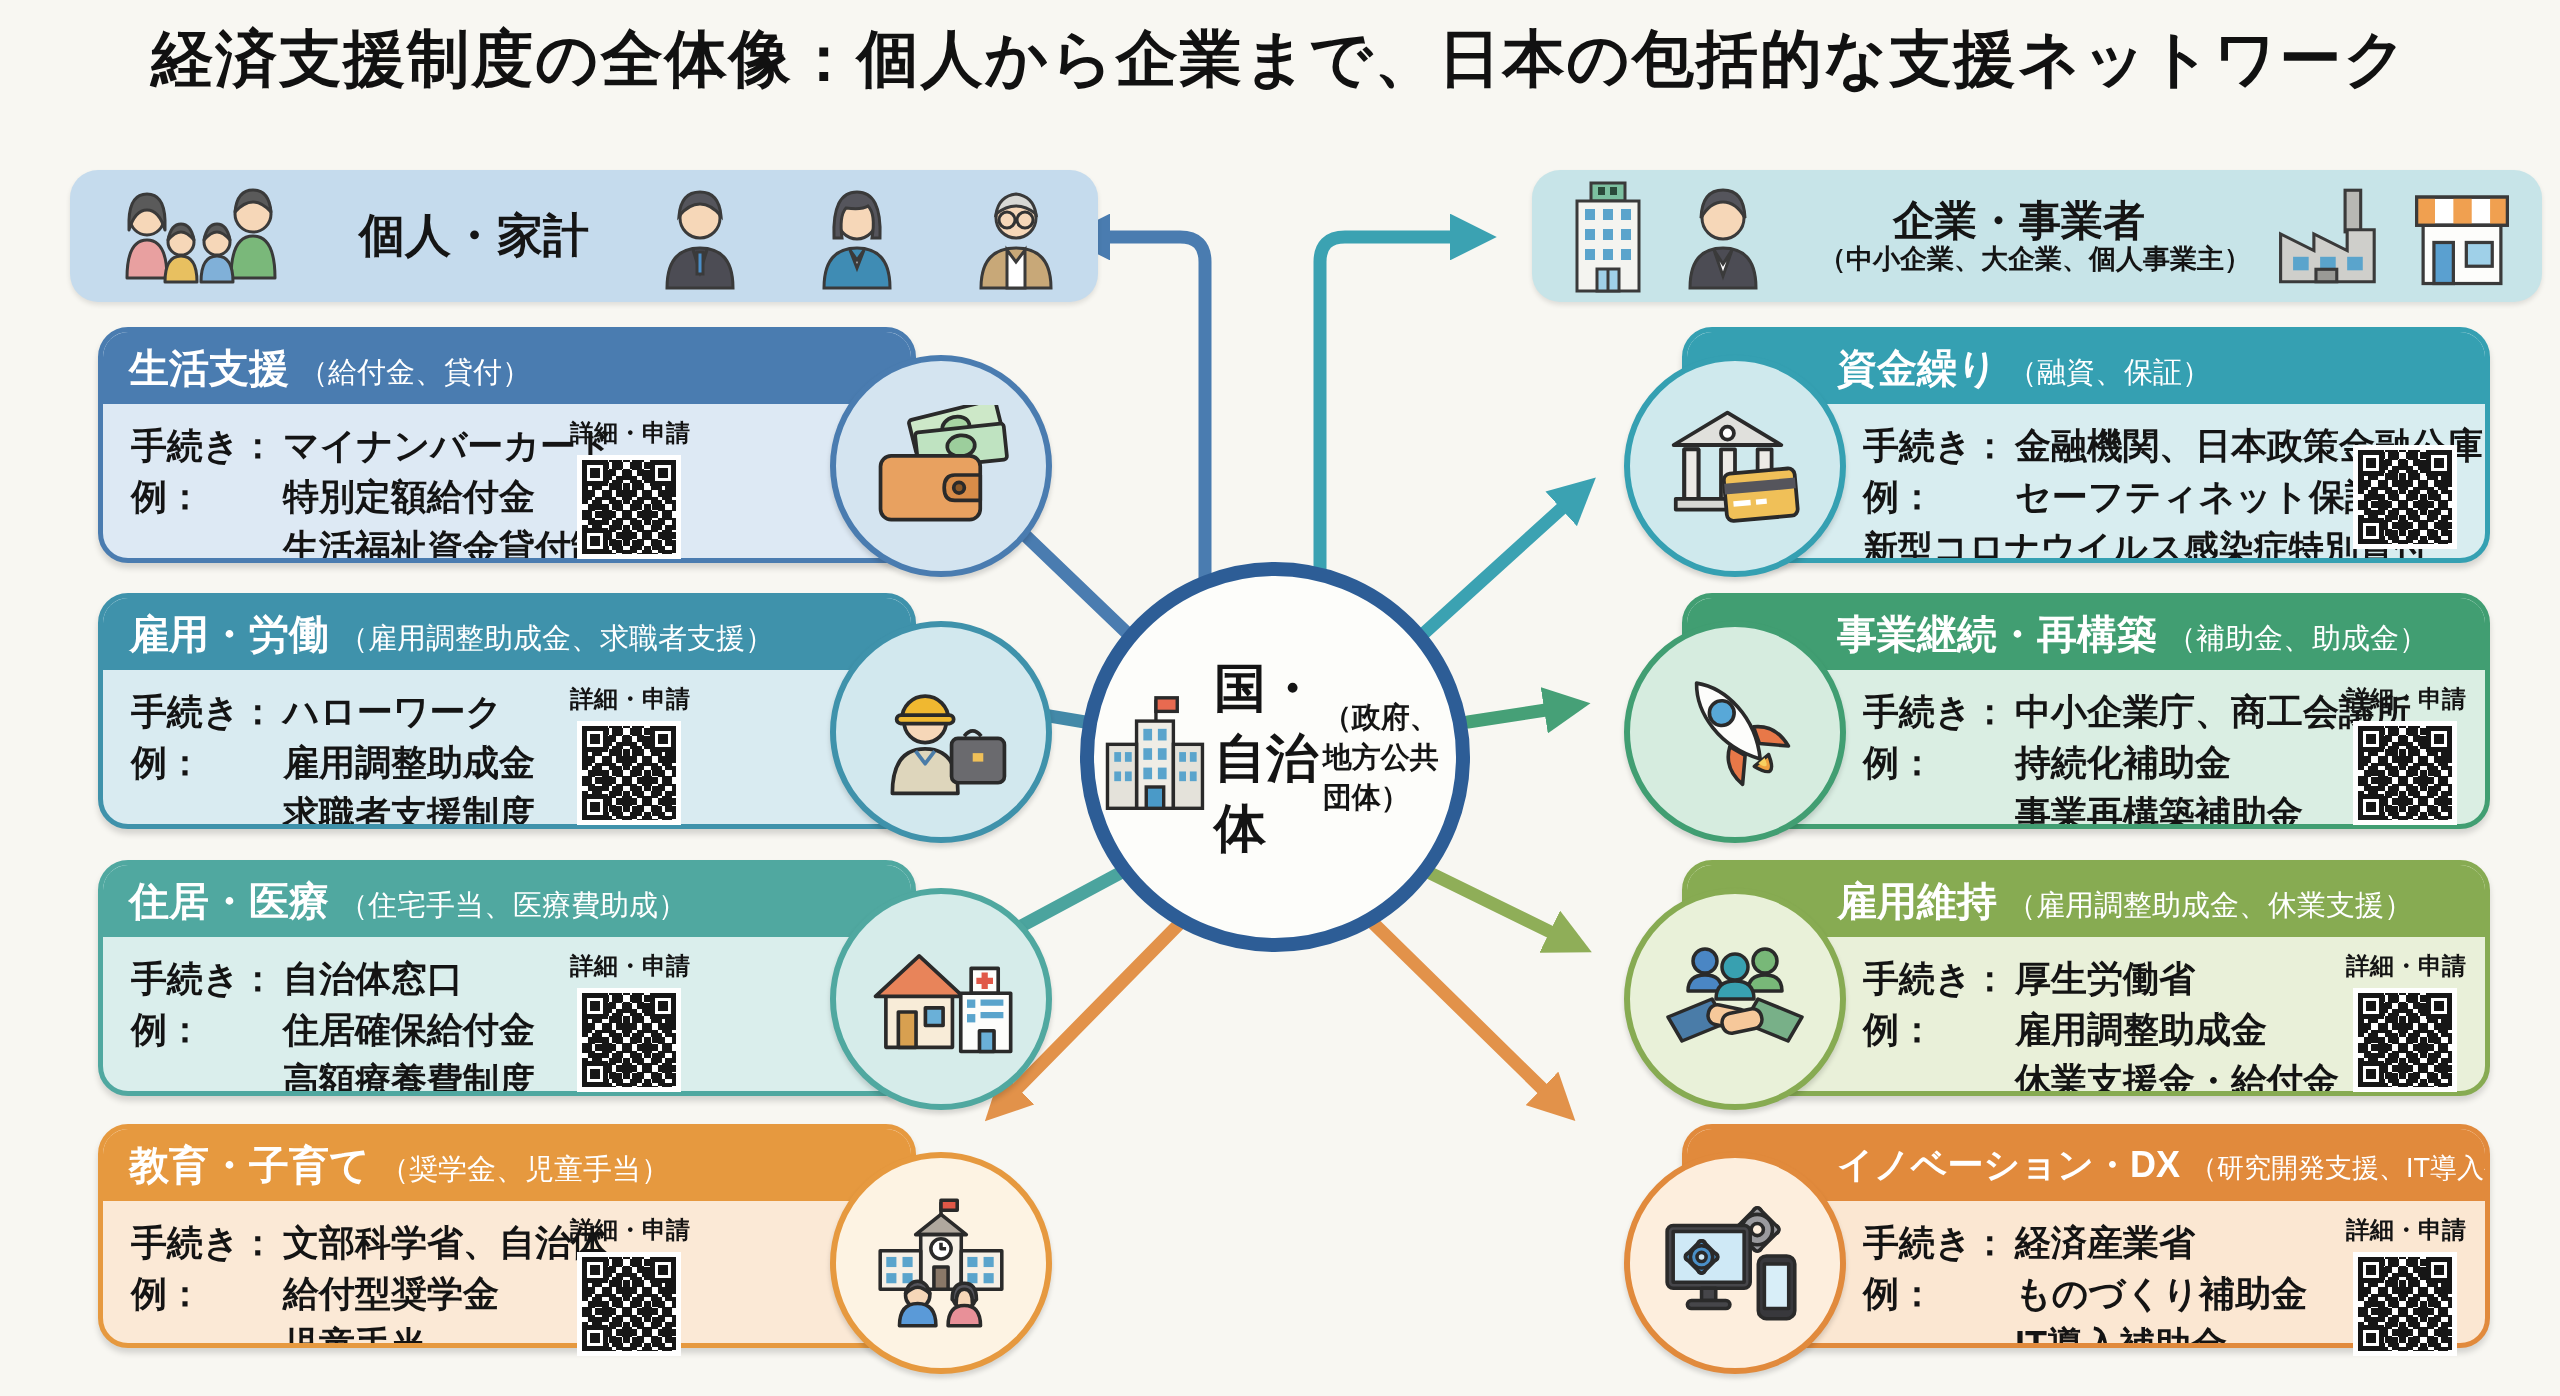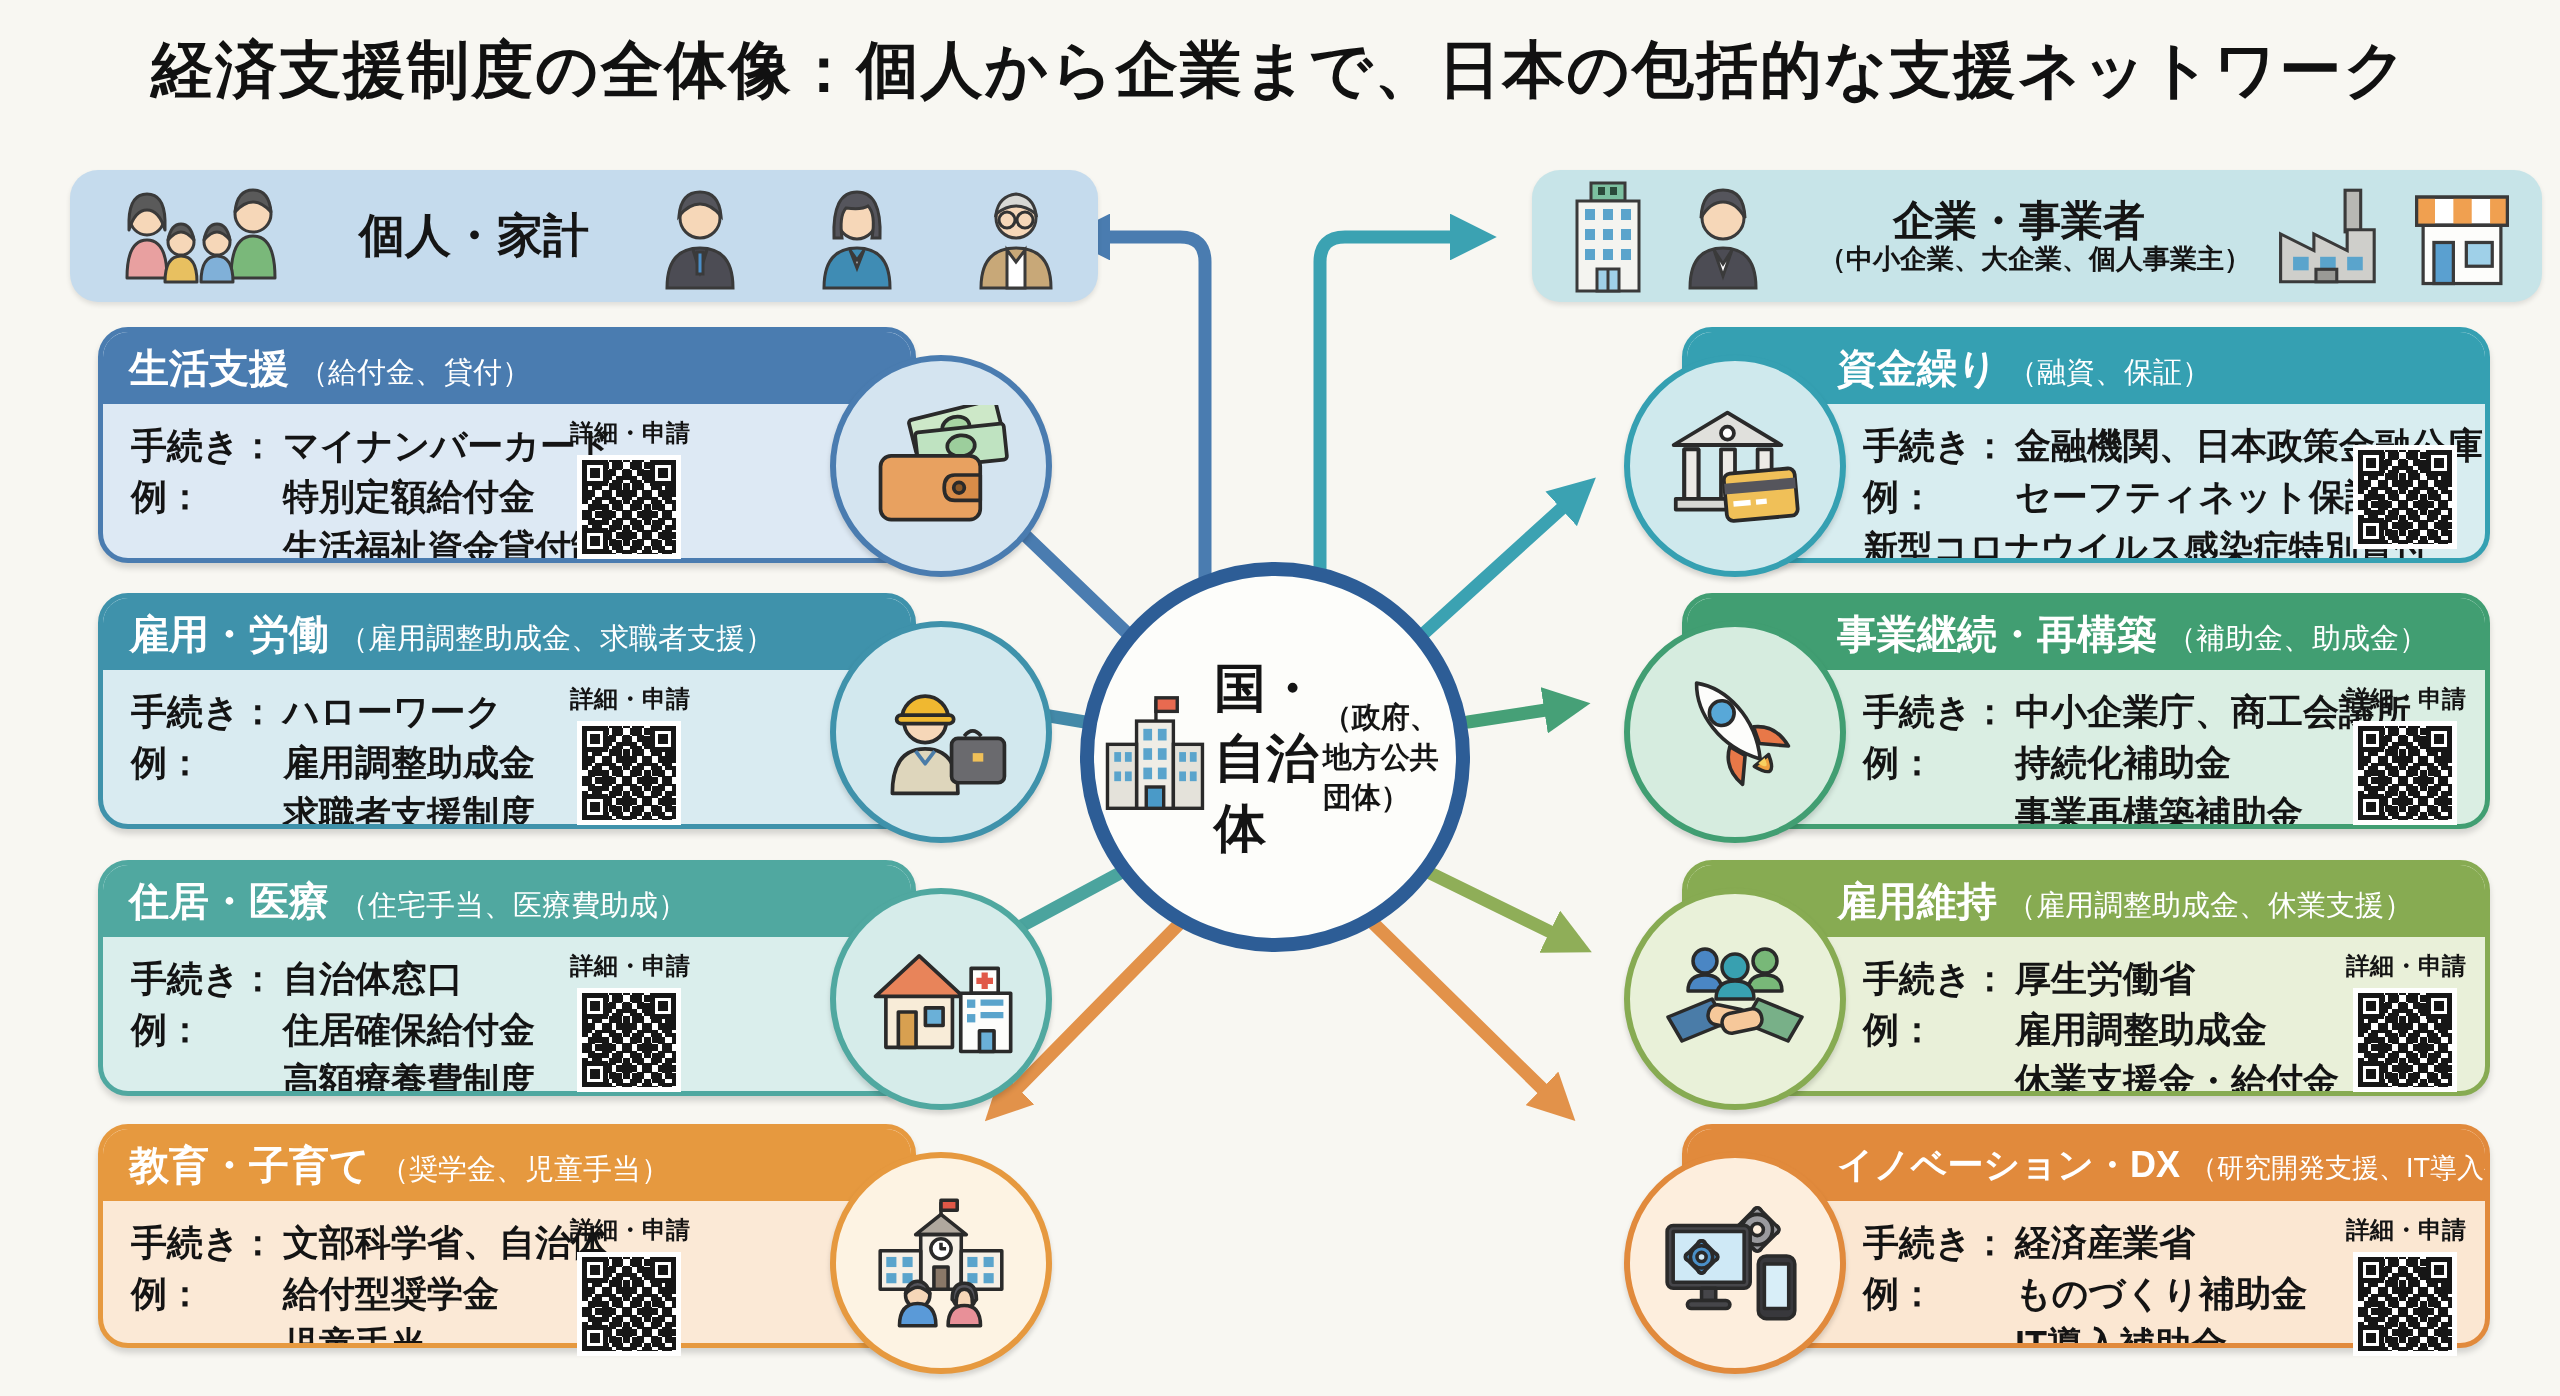--- a/index.html
+++ b/index.html
@@ -1,18 +1,18 @@
 <!DOCTYPE html>
 <html><head>
 <meta charset="utf-8">
 <style>
   html,body{margin:0;padding:0;background:#f8f7f2;}
   .canvas{position:relative;width:2560px;height:1396px;background:#f8f7f2;overflow:hidden;
     font-family:"Liberation Sans","DejaVu Sans",sans-serif;color:#141414;}
-  .title{position:absolute;top:28px;left:0;width:2560px;text-align:center;
+  .title{position:absolute;top:17px;left:0;width:2560px;text-align:center;
     font-size:62px;font-weight:800;letter-spacing:2px;color:#111;font-family:Liberation Serif, serif;}
   
   .banner{position:absolute;top:170px;height:132px;border-radius:28px;z-index:2;
     display:flex;align-items:center;box-shadow:0 3px 5px rgba(0,0,0,.10);}
   .banner-left{left:70px;width:960px;background:#c5dbed;padding:0 34px;justify-content:space-between;}
   .banner-right{left:1532px;width:958px;background:#c7e4e8;padding:0 26px;justify-content:space-between;}
   .banner-label{font-size:46px;font-weight:800;color:#151515;white-space:nowrap;}
   .banner-text{display:flex;flex-direction:column;align-items:center;line-height:1.12;}
   .banner-text .banner-label{font-size:42px;}
   .banner-sub{font-size:27px;font-weight:700;white-space:nowrap;margin-left:32px;}

